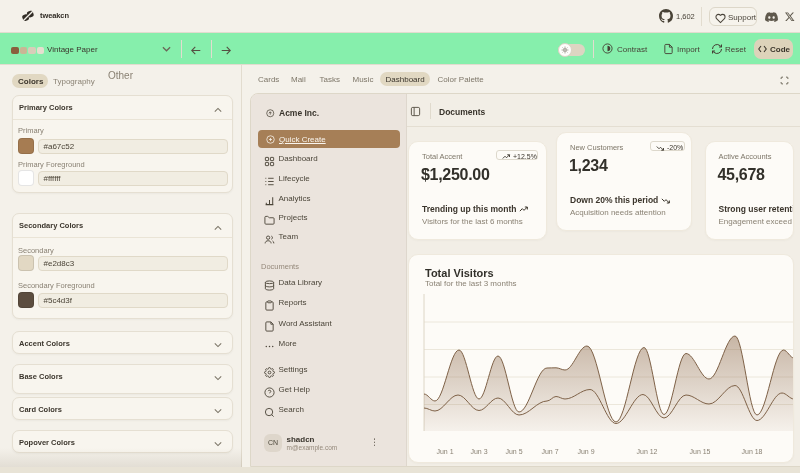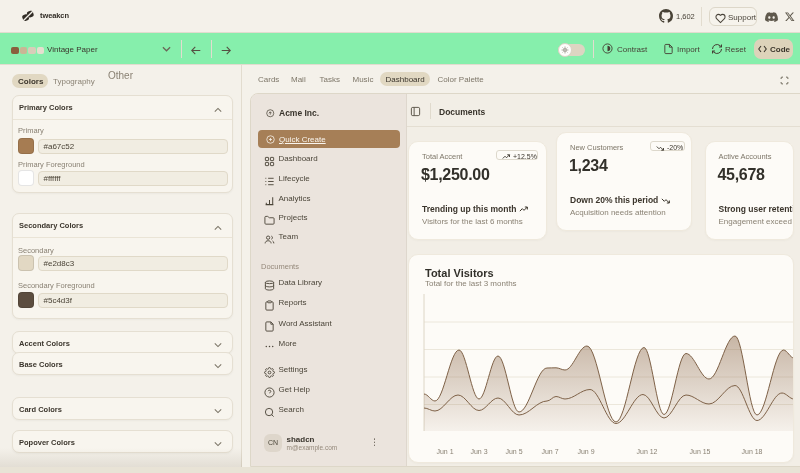--- a/index.html
+++ b/index.html
@@ -186,21 +186,21 @@
   <div class="lbl" style="top:281px">Secondary Foreground</div>
   <div class="swatch" style="top:292px;background:#5c4d3f"></div>
   <div class="hexinput" style="top:292.5px">#5c4d3f</div>
 
   <div class="card" style="top:331px;height:23px">
     <div class="cardtitle" style="position:absolute;top:7px">Accent Colors</div>
     <svg class="chev" style="top:9px" width="7" height="4.5" viewBox="0 0 10 6" fill="none" stroke="#7a7466" stroke-width="1.3">
         <path d="M1 1l4 4 4-4"></path>
       </svg>
   </div>
-  <div class="card" style="top:352px;height:23px">
+  <div class="card" style="top:364px;height:30px">
     <div class="cardtitle" style="position:absolute;top:7px">Base Colors</div>
     <svg class="chev" style="top:9px" width="7" height="4.5" viewBox="0 0 10 6" fill="none" stroke="#7a7466" stroke-width="1.3">
         <path d="M1 1l4 4 4-4"></path>
       </svg>
   </div>
   <div class="card" style="top:397px;height:23px">
     <div class="cardtitle" style="position:absolute;top:7px">Card Colors</div>
     <svg class="chev" style="top:9px" width="7" height="4.5" viewBox="0 0 10 6" fill="none" stroke="#7a7466" stroke-width="1.3">
         <path d="M1 1l4 4 4-4"></path>
       </svg>

